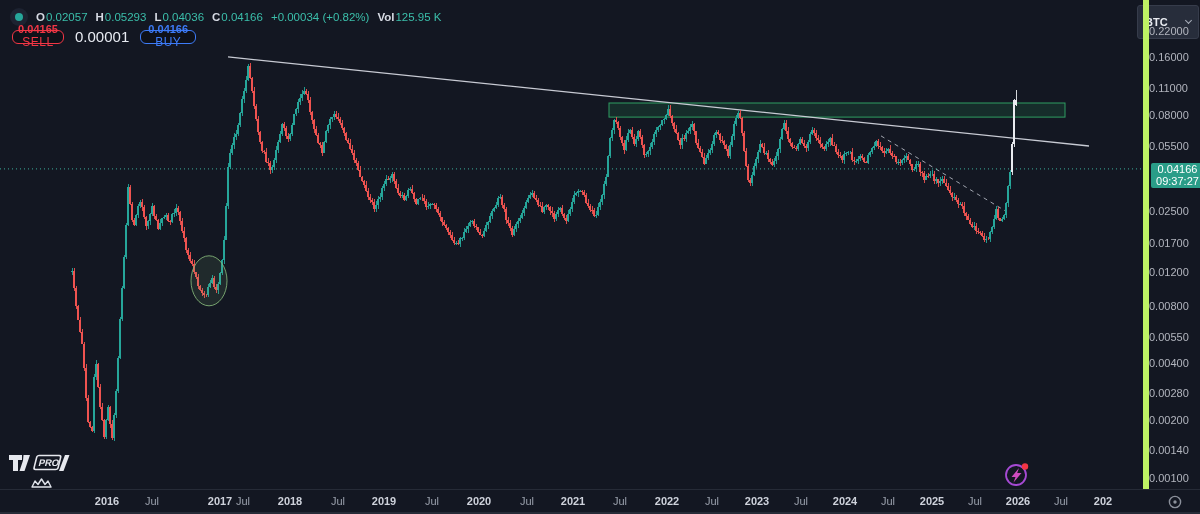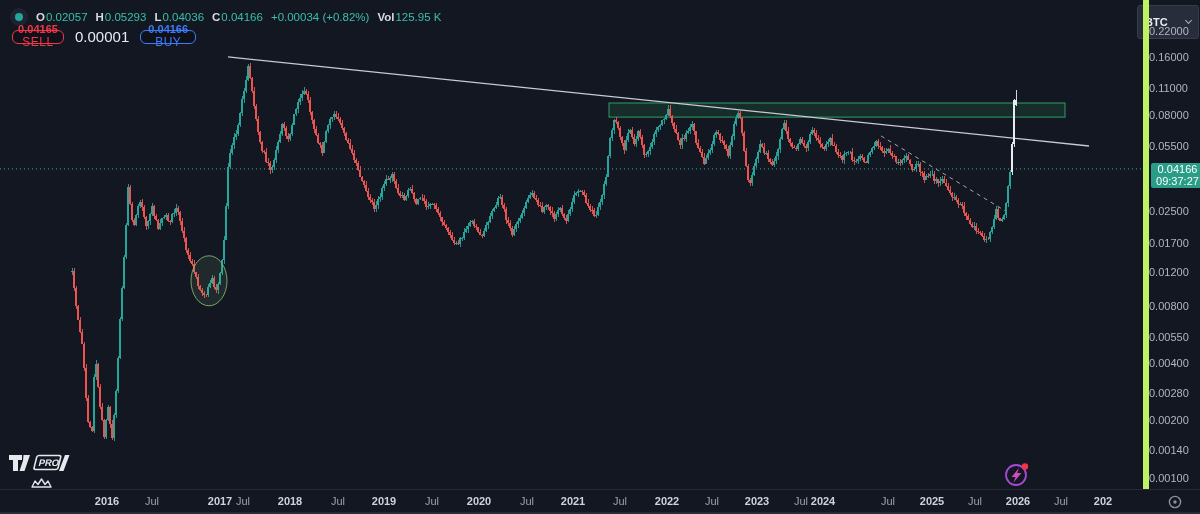--- a/index.html
+++ b/index.html
@@ -1091,21 +1091,21 @@
       <div class="ttick major" style="left: 384px;">2019</div>
       <div class="ttick" style="left: 432px;">Jul</div>
       <div class="ttick major" style="left: 479px;">2020</div>
       <div class="ttick" style="left: 527px;">Jul</div>
       <div class="ttick major" style="left: 573px;">2021</div>
       <div class="ttick" style="left: 620px;">Jul</div>
       <div class="ttick major" style="left: 667px;">2022</div>
       <div class="ttick" style="left: 712px;">Jul</div>
       <div class="ttick major" style="left: 757px;">2023</div>
       <div class="ttick" style="left: 801px;">Jul</div>
-      <div class="ttick major" style="left: 823px;">2024</div>
+      <div class="ttick major" style="left: 845px;">2024</div>
       <div class="ttick" style="left: 888px;">Jul</div>
       <div class="ttick major" style="left: 932px;">2025</div>
       <div class="ttick" style="left: 975px;">Jul</div>
       <div class="ttick major" style="left: 1018px;">2026</div>
       <div class="ttick" style="left: 1061px;">Jul</div>
       <div class="ttick major" style="left: 1103px;">202</div>
     </div>
   <div class="bottom-edge"></div>
 
   <svg class="icon-abs" style="left:8px; top:452px;" width="70" height="38" viewBox="0 0 70 38">

